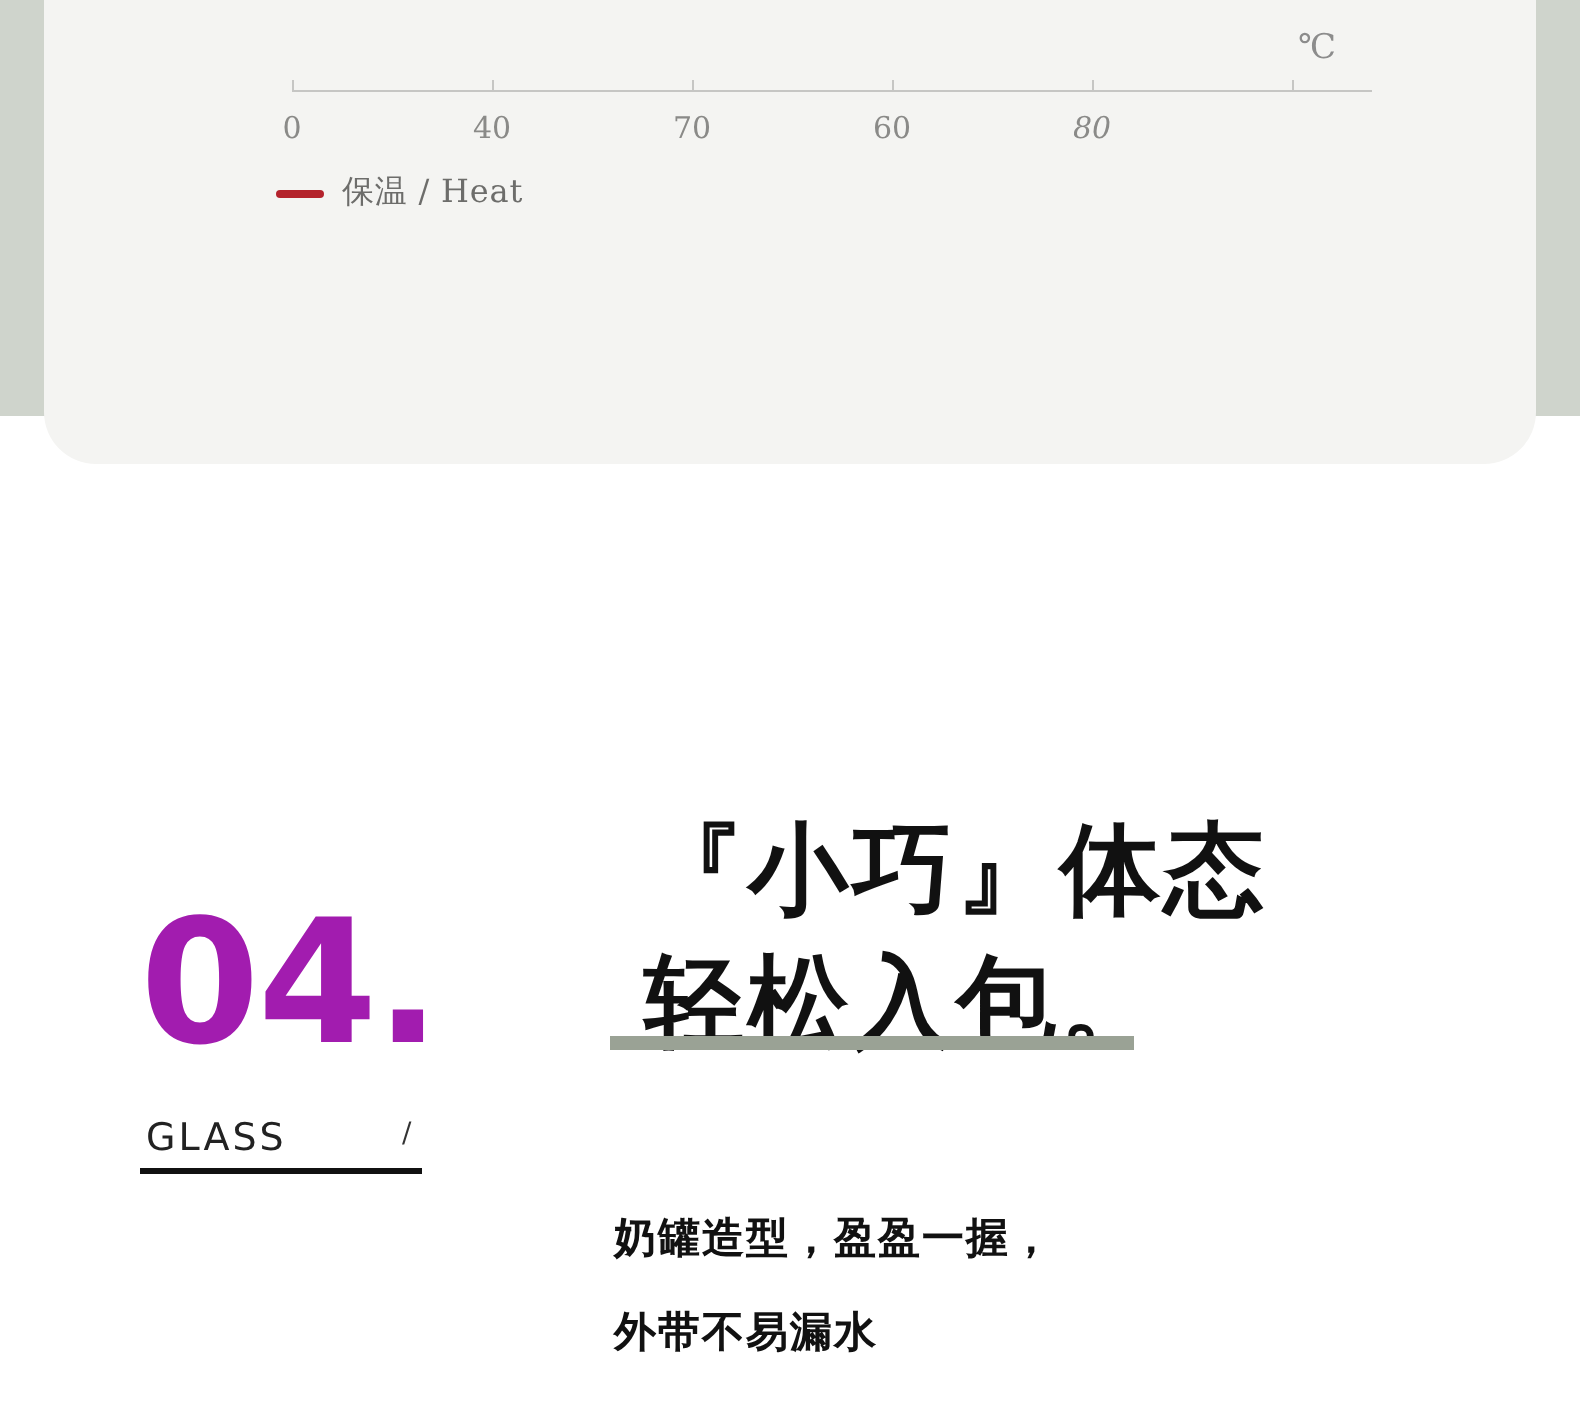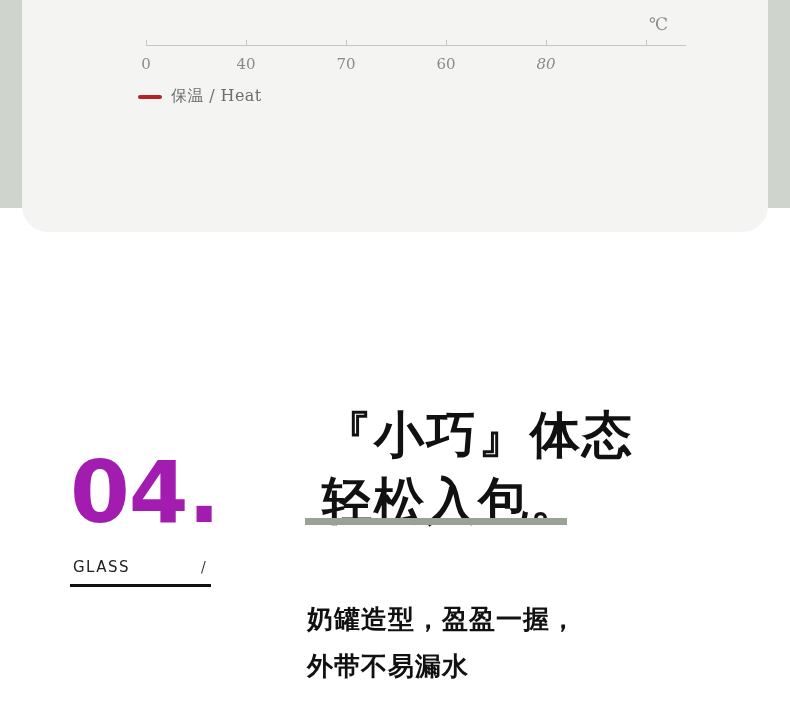--- a/index.html
+++ b/index.html
@@ -149,21 +149,21 @@
     position: relative;
     margin-top: 24px;
     width: 140px;
     height: 30px;
   }
   .num-sub {
     position: absolute;
     left: 3px;
     top: 0;
     font-family: "DejaVu Sans", sans-serif;
-    font-size: 15px;
+    font-size: 19px;
     font-weight: 400;
     color: #222222;
     letter-spacing: 1.5px;
   }
   .num-slash {
     position: absolute;
     left: 131px;
     top: 1px;
     font-family: "DejaVu Serif", serif;
     font-size: 14px;
@@ -202,21 +202,21 @@
     width: 262px;
     height: 7px;
     background: #9aa295;
   }
 
   .subcopy {
     position: absolute;
     left: 307px;
     top: 358px;
     font-family: "DejaVu Sans", sans-serif;
-    font-size: 26px;
+    font-size: 21px;
     font-weight: 700;
     color: #111111;
     line-height: 47px;
     letter-spacing: 1px;
     white-space: nowrap;
   }
 </style>
 </head>
 <body>
 

